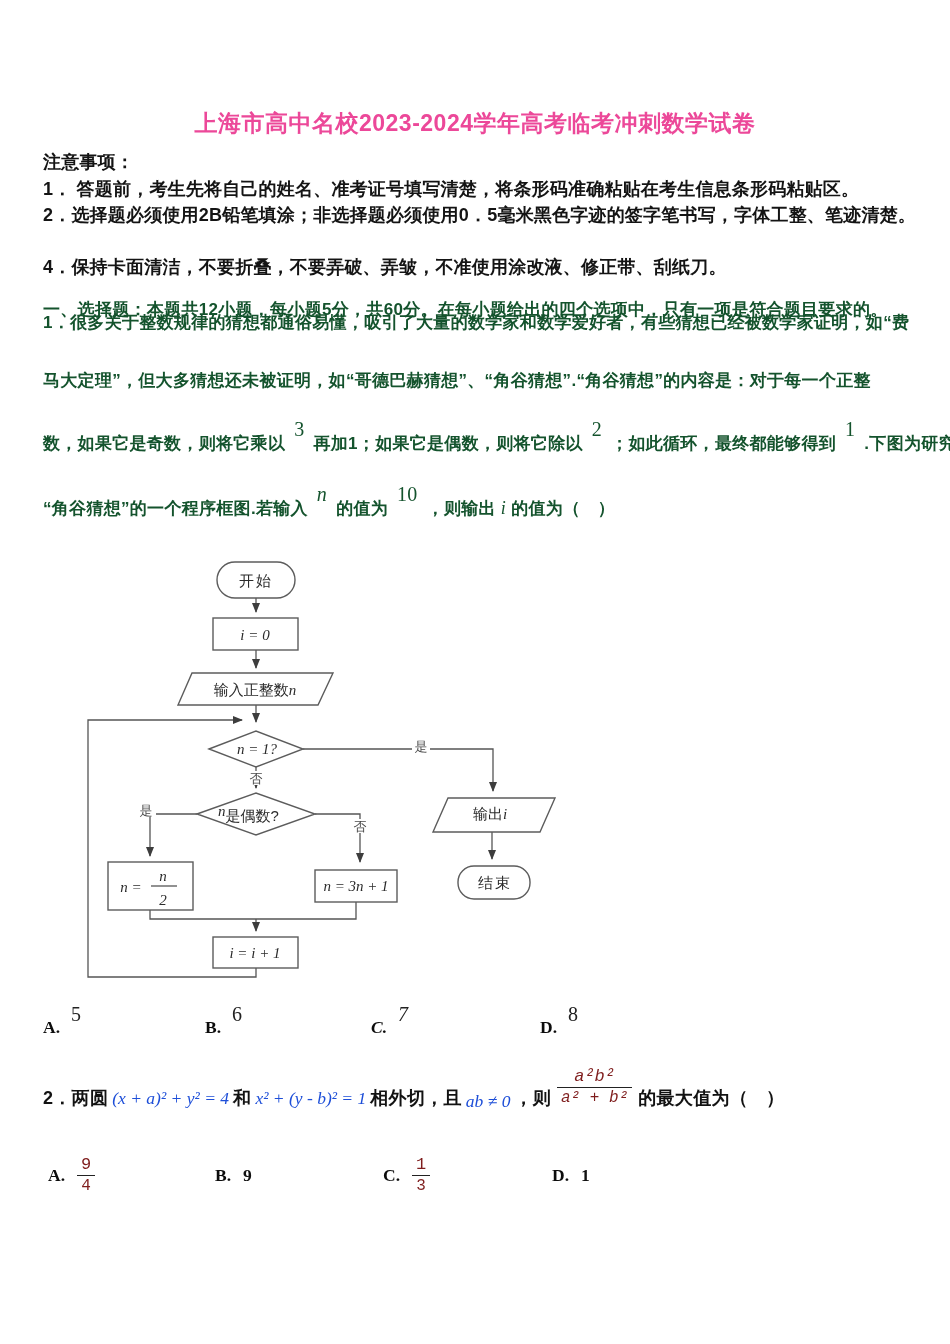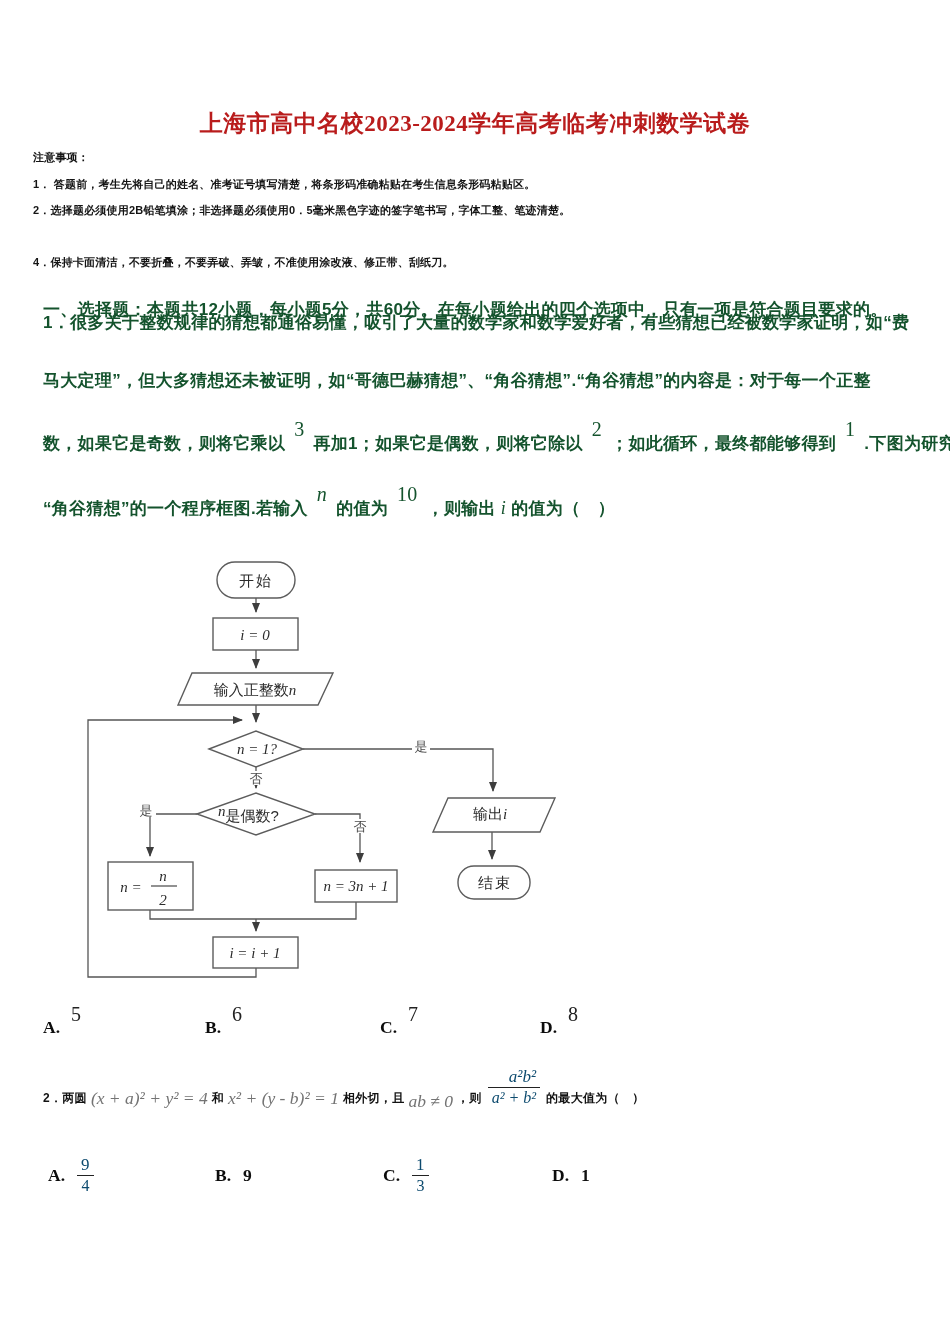--- a/index.html
+++ b/index.html
@@ -1,22 +1,22 @@
 <!DOCTYPE html>
 <html><head>
 <meta charset="utf-8">
 <style>
   html,body{margin:0;padding:0;background:#e8e8e8;}
   #page{position:relative;width:950px;height:1344px;background:#ffffff;margin:0 auto;
         font-family:"Liberation Sans",sans-serif;color:#111;overflow:hidden;}
 
   
   .doc-title{position:absolute;top:108px;left:0;width:100%;text-align:center;
-             font-size:23px;font-weight:700;letter-spacing:0.5px;color:#b91c1c;font-family:Liberation Serif, serif;}
-  .noteline{position:absolute;left:33px;white-space:nowrap;font-size:11px;font-weight:600;
+             font-size:23px;font-weight:700;letter-spacing:0.5px;color:#ec4899;}
+  .noteline{position:absolute;left:43px;white-space:nowrap;font-size:18px;font-weight:600;
             color:#141414;letter-spacing:0.2px;}
   .bodyline{position:absolute;left:43px;white-space:nowrap;font-size:17px;font-weight:600;
             color:#14532d;letter-spacing:0.3px;}
   .raised{display:inline-block;font-family:"Liberation Serif","DejaVu Serif",serif;
           font-weight:400;font-size:20px;transform:translateY(-13px);margin:0 9px;line-height:1;}
   .raised.it{font-style:italic;}
   .inline-var{font-family:"Liberation Serif","DejaVu Serif",serif;font-style:italic;
               font-weight:400;font-size:18px;margin:0 5px;}
 
   
@@ -32,26 +32,26 @@
   
   .q1opt{position:absolute;top:1016px;white-space:nowrap;
          font-family:"Liberation Serif","DejaVu Serif",serif;}
   .q1opt .olabel{font-weight:700;font-size:17.5px;color:#0c0c0c;}
   .q1opt .oval{display:inline-block;font-size:20px;font-weight:400;color:#222;
                transform:translateY(-12px);margin-left:11px;line-height:1;}
 
   
   .q2line{position:absolute;left:43px;top:1056px;height:52px;display:flex;
           align-items:flex-end;white-space:nowrap;}
-  .q2line .cn{font-size:12px;font-weight:600;color:#121212;letter-spacing:0.3px;line-height:19px;}
+  .q2line .cn{font-size:18px;font-weight:600;color:#121212;letter-spacing:0.3px;line-height:19px;}
   .q2line .math{font-family:"Liberation Serif","DejaVu Serif",serif;font-style:italic;
-                font-weight:400;font-size:17.5px;color:#737373;margin:0 4px;line-height:19px;}
+                font-weight:400;font-size:17.5px;color:#1d4ed8;margin:0 4px;line-height:19px;}
   .q2line .drop{transform:translateY(3px);margin-top:12px;}
-  .frac{display:inline-block;text-align:right;margin:0 6px;
-        font-family:Liberation Serif, serif;font-style:italic;color:#0c4a6e;}
+  .frac{display:inline-block;text-align:center;margin:0 6px;
+        font-family:Liberation Mono, monospace;font-style:italic;color:#7f1d1d;}
   .frac .num{display:block;font-size:17px;line-height:20px;padding:0 4px;}
   .frac .den{display:block;font-size:16px;line-height:20px;padding:0 4px;
              border-top:1.4px solid #222;}
 
   
   .q2opt{position:absolute;top:1146px;height:58px;display:flex;align-items:center;
          white-space:nowrap;font-family:"Liberation Serif","DejaVu Serif",serif;}
   .q2opt .olabel{font-weight:700;font-size:17.5px;color:#0c0c0c;margin-right:12px;}
   .q2opt .oval{font-size:17.5px;font-weight:700;color:#111;}
   .q2opt .frac{font-style:normal;margin:0;}
@@ -133,21 +133,21 @@
 
     <polygon class="shape" points="448,798 555,798 540,832 433,832"></polygon>
     <text x="490" y="819" text-anchor="middle"><tspan>输出</tspan><tspan class="math">i</tspan></text>
 
     <rect class="shape" x="458" y="866" width="72" height="33" rx="16"></rect>
     <text class="cjk" x="495" y="888" text-anchor="middle">结束</text>
   </svg>
 
   <div class="q1opt" style="left:43px;"><span class="olabel">A.</span><span class="oval">5</span></div>
   <div class="q1opt" style="left:205px;"><span class="olabel">B.</span><span class="oval">6</span></div>
-  <div class="q1opt" style="left:380px;"><span class="olabel">C.</span><span class="oval">7</span></div>
+  <div class="q1opt" style="left:371px;font-style:italic;"><span class="olabel">C.</span><span class="oval">7</span></div>
   <div class="q1opt" style="left:540px;"><span class="olabel">D.</span><span class="oval">8</span></div>
 
   <div class="q2line">
     <span class="cn">2．两圆</span>
     <span class="math">(x + a)² + y² = 4</span>
     <span class="cn">和</span>
     <span class="math">x² + (y - b)² = 1</span>
     <span class="cn">相外切，且</span>
     <span class="math drop">ab ≠ 0</span>
     <span class="cn">，则</span>

